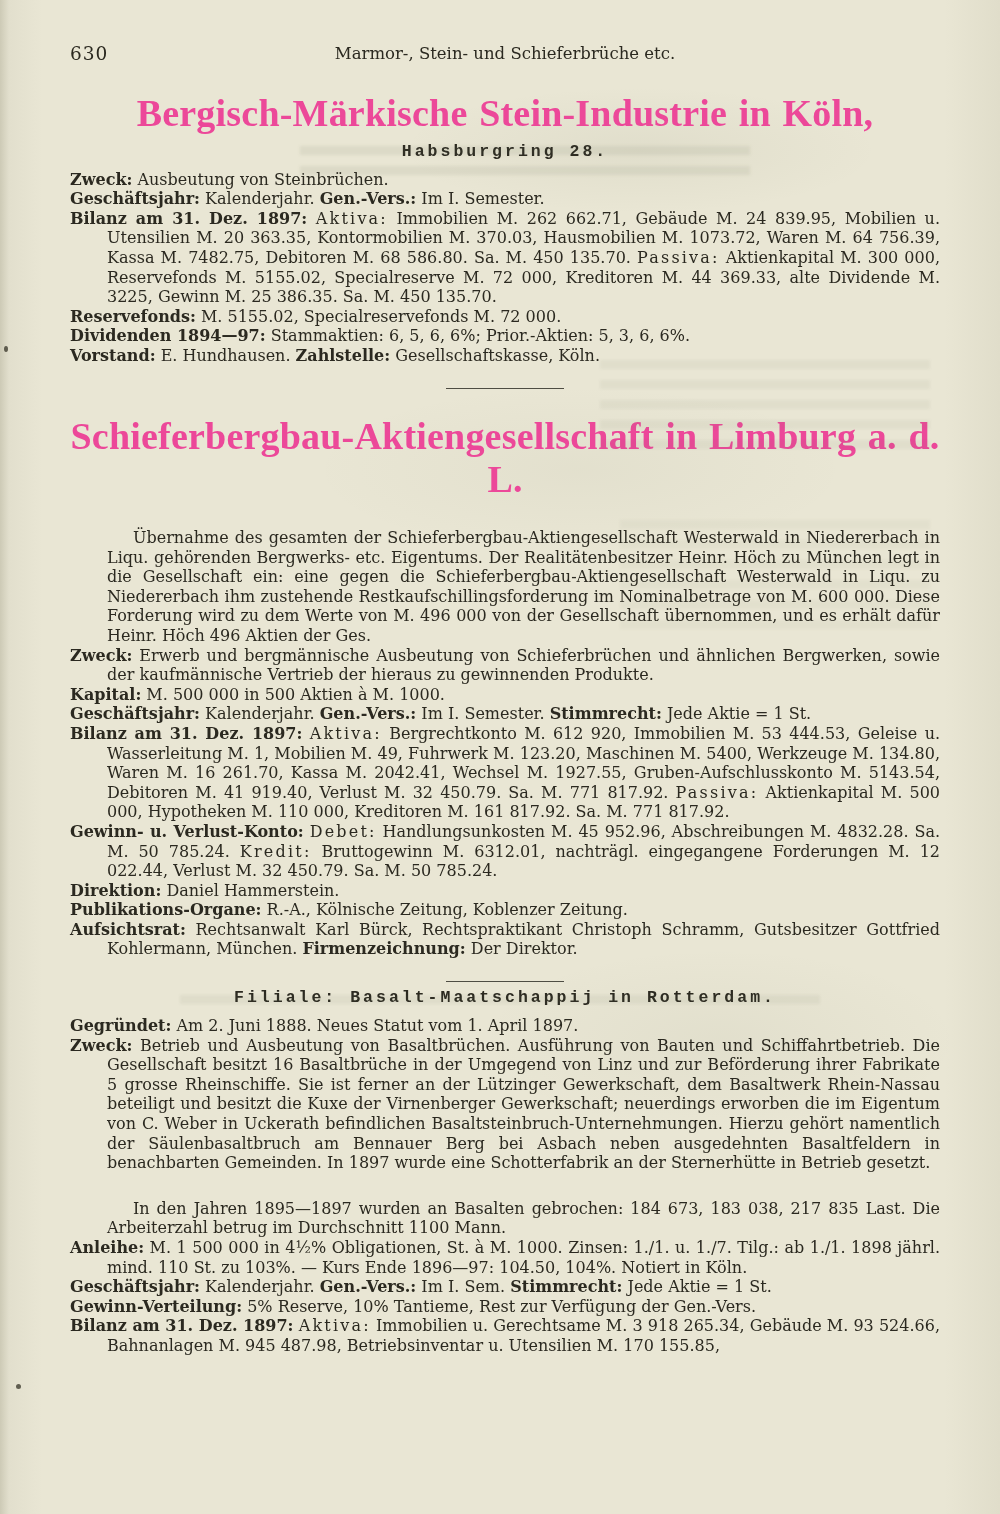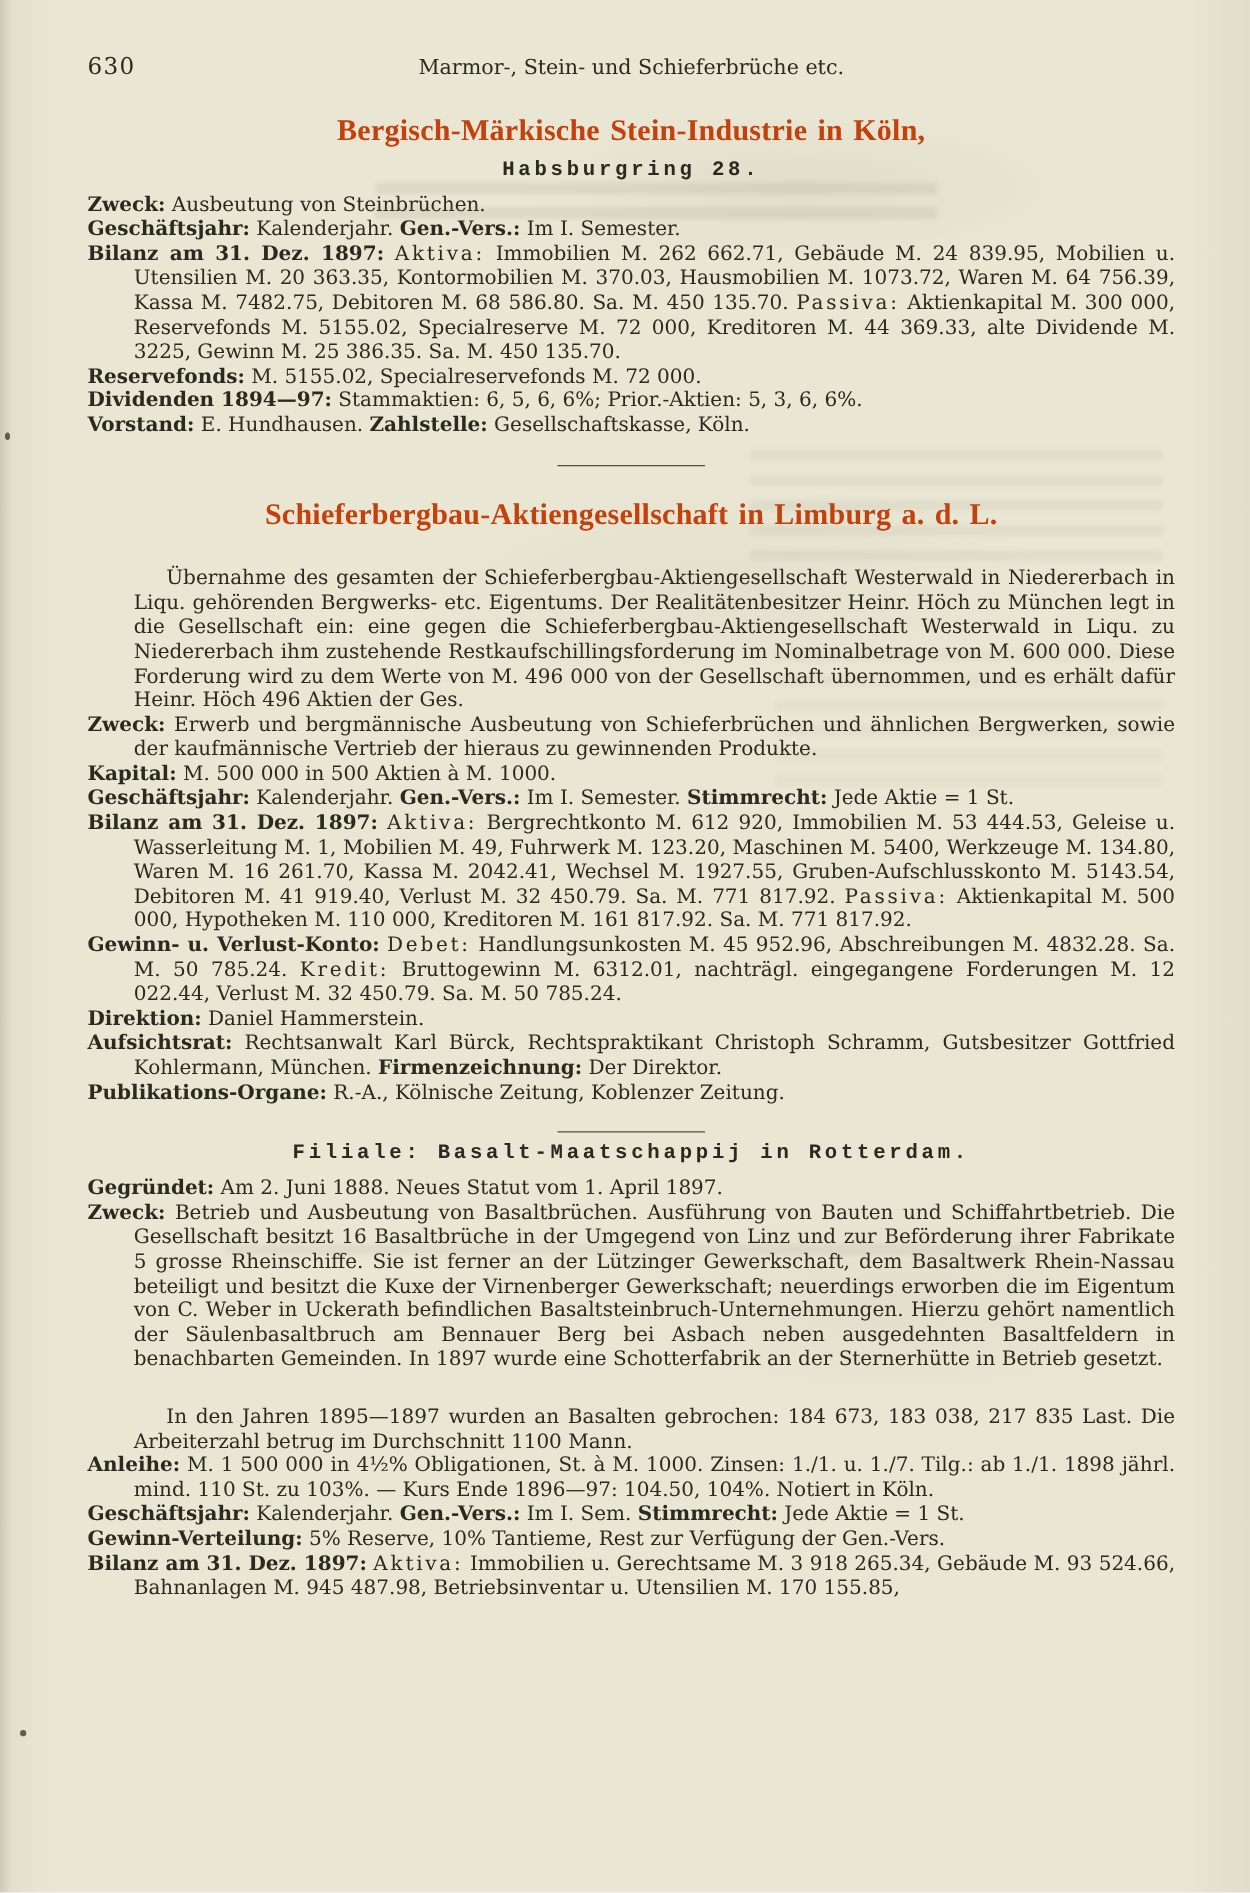--- a/index.html
+++ b/index.html
@@ -17,23 +17,23 @@
     position: relative; box-sizing: border-box;
     width: 1000px; height: 1514px;
     padding: 44px 60px 0 70px;
   }
   .running-head { position: relative; text-align: center; font-size: 16.5px; height: 22px; }
   .page-num { position: absolute; left: 0; top: -1px; font-size: 18.5px; letter-spacing: 1px; }
 
   .section-title {
     font-family: "Liberation Serif", "DejaVu Serif", serif;
     text-align: center; font-weight: bold;
-    font-size: 24px; line-height: 1.15;
+    font-size: 38px; line-height: 1.15;
     margin: 26px 0 0 0; word-spacing: 2px; letter-spacing: 0.2px;
-    color: #c2410c;
+    color: #ec4899;
   }
   .company-subtitle {
     font-family: Liberation Mono, monospace;
     text-align: center; font-weight: bold;
     font-size: 16.5px; letter-spacing: 3px; margin-top: 6px;
   }
   .body { margin-top: 9px; font-size: 16px; line-height: 19.6px; }
   .entry { margin: 0; text-align: justify; padding-left: 37px; text-indent: -37px; }
   .entry.inset { text-indent: 26px; margin-top: 26px; }
   .lbl { font-weight: bold; }
@@ -82,22 +82,22 @@
   <section>
     <h2 class="section-title">Schieferbergbau-Aktiengesellschaft in Limburg a. d. L.</h2>
     <div class="body">
         <p class="entry inset"><span>Übernahme des gesamten der Schieferbergbau-Aktiengesellschaft Westerwald in Niedererbach in Liqu. gehörenden Bergwerks- etc. Eigentums. Der Realitätenbesitzer Heinr. Höch zu München legt in die Gesellschaft ein: eine gegen die Schieferbergbau-Aktiengesellschaft Westerwald in Liqu. zu Niedererbach ihm zustehende Restkaufschillingsforderung im Nominalbetrage von M. 600 000. Diese Forderung wird zu dem Werte von M. 496 000 von der Gesellschaft übernommen, und es erhält dafür Heinr. Höch 496 Aktien der Ges.</span></p>
         <p class="entry"><span class="lbl">Zweck:</span><span> Erwerb und bergmännische Ausbeutung von Schieferbrüchen und ähnlichen Bergwerken, sowie der kaufmännische Vertrieb der hieraus zu gewinnenden Produkte.</span></p>
         <p class="entry"><span class="lbl">Kapital:</span><span> M. 500 000 in 500 Aktien à M. 1000.</span></p>
         <p class="entry"><span class="lbl">Geschäftsjahr:</span><span> Kalenderjahr. </span><span class="lbl">Gen.-Vers.:</span><span> Im I. Semester. </span><span class="lbl">Stimmrecht:</span><span> Jede Aktie = 1 St.</span></p>
         <p class="entry"><span class="lbl">Bilanz am 31. Dez. 1897:</span><span> </span><span class="spaced">Aktiva:</span><span> Bergrechtkonto M. 612 920, Immobilien M. 53 444.53, Geleise u. Wasserleitung M. 1, Mobilien M. 49, Fuhrwerk M. 123.20, Maschinen M. 5400, Werkzeuge M. 134.80, Waren M. 16 261.70, Kassa M. 2042.41, Wechsel M. 1927.55, Gruben-Aufschlusskonto M. 5143.54, Debitoren M. 41 919.40, Verlust M. 32 450.79. Sa. M. 771 817.92. </span><span class="spaced">Passiva:</span><span> Aktienkapital M. 500 000, Hypotheken M. 110 000, Kreditoren M. 161 817.92. Sa. M. 771 817.92.</span></p>
         <p class="entry"><span class="lbl">Gewinn- u. Verlust-Konto:</span><span> </span><span class="spaced">Debet:</span><span> Handlungsunkosten M. 45 952.96, Abschreibungen M. 4832.28. Sa. M. 50 785.24. </span><span class="spaced">Kredit:</span><span> Bruttogewinn M. 6312.01, nachträgl. eingegangene Forderungen M. 12 022.44, Verlust M. 32 450.79. Sa. M. 50 785.24.</span></p>
         <p class="entry"><span class="lbl">Direktion:</span><span> Daniel Hammerstein.</span></p>
+        <p class="entry"><span class="lbl">Publikations-Organe:</span><span> R.-A., Kölnische Zeitung, Koblenzer Zeitung.</span></p>
         <p class="entry"><span class="lbl">Aufsichtsrat:</span><span> Rechtsanwalt Karl Bürck, Rechtspraktikant Christoph Schramm, Gutsbesitzer Gottfried Kohlermann, München. </span><span class="lbl">Firmenzeichnung:</span><span> Der Direktor.</span></p>
-        <p class="entry"><span class="lbl">Publikations-Organe:</span><span> R.-A., Kölnische Zeitung, Koblenzer Zeitung.</span></p>
       </div>
   </section>
 
   <div class="divider"></div>
 
   <section>
     <div class="company-subtitle">Filiale: Basalt-Maatschappij in Rotterdam.</div>
     <div class="body">
         <p class="entry"><span class="lbl">Gegründet:</span><span> Am 2. Juni 1888. Neues Statut vom 1. April 1897.</span></p>
         <p class="entry"><span class="lbl">Zweck:</span><span> Betrieb und Ausbeutung von Basaltbrüchen. Ausführung von Bauten und Schiffahrtbetrieb. Die Gesellschaft besitzt 16 Basaltbrüche in der Umgegend von Linz und zur Beförderung ihrer Fabrikate 5 grosse Rheinschiffe. Sie ist ferner an der Lützinger Gewerkschaft, dem Basaltwerk Rhein-Nassau beteiligt und besitzt die Kuxe der Virnenberger Gewerkschaft; neuerdings erworben die im Eigentum von C. Weber in Uckerath befindlichen Basaltsteinbruch-Unternehmungen. Hierzu gehört namentlich der Säulenbasaltbruch am Bennauer Berg bei Asbach neben ausgedehnten Basaltfeldern in benachbarten Gemeinden. In 1897 wurde eine Schotterfabrik an der Sternerhütte in Betrieb gesetzt.</span></p>

